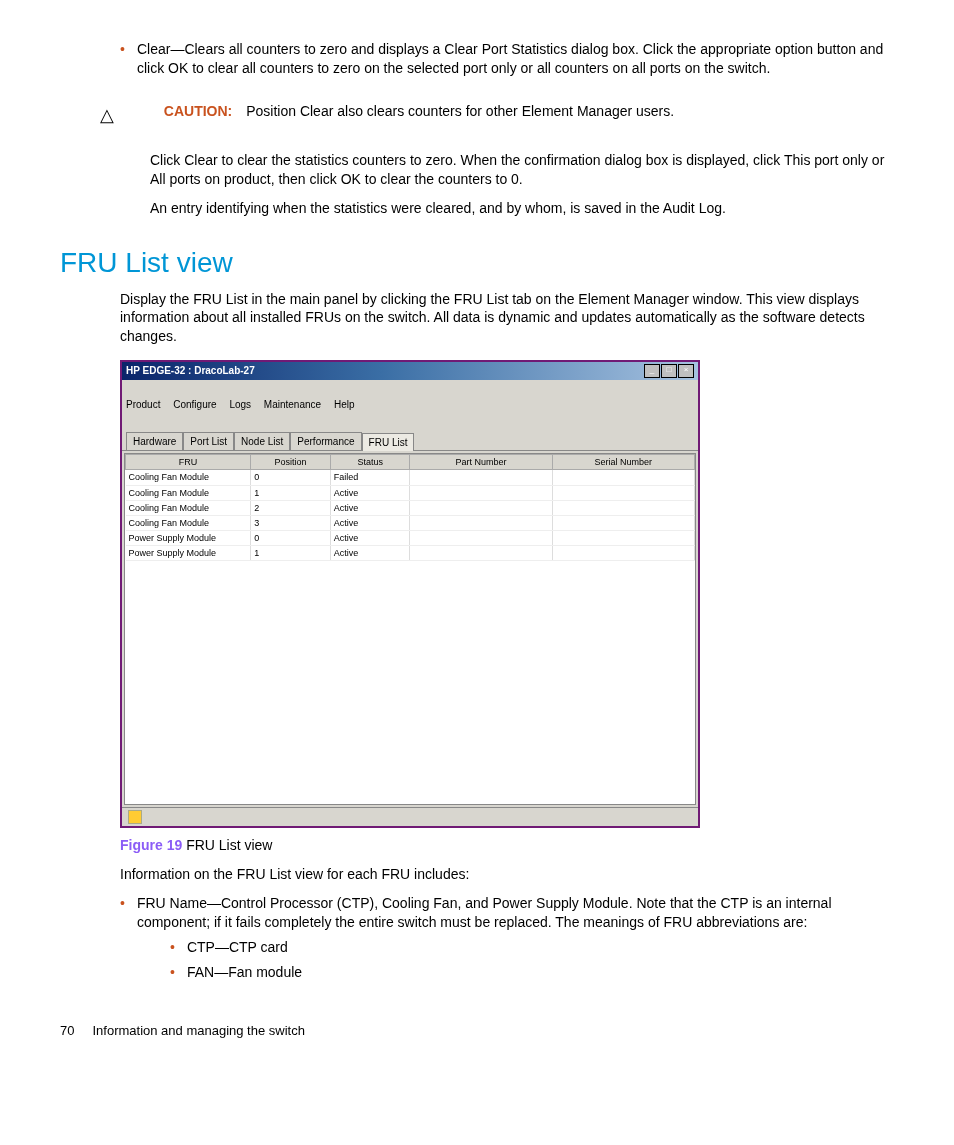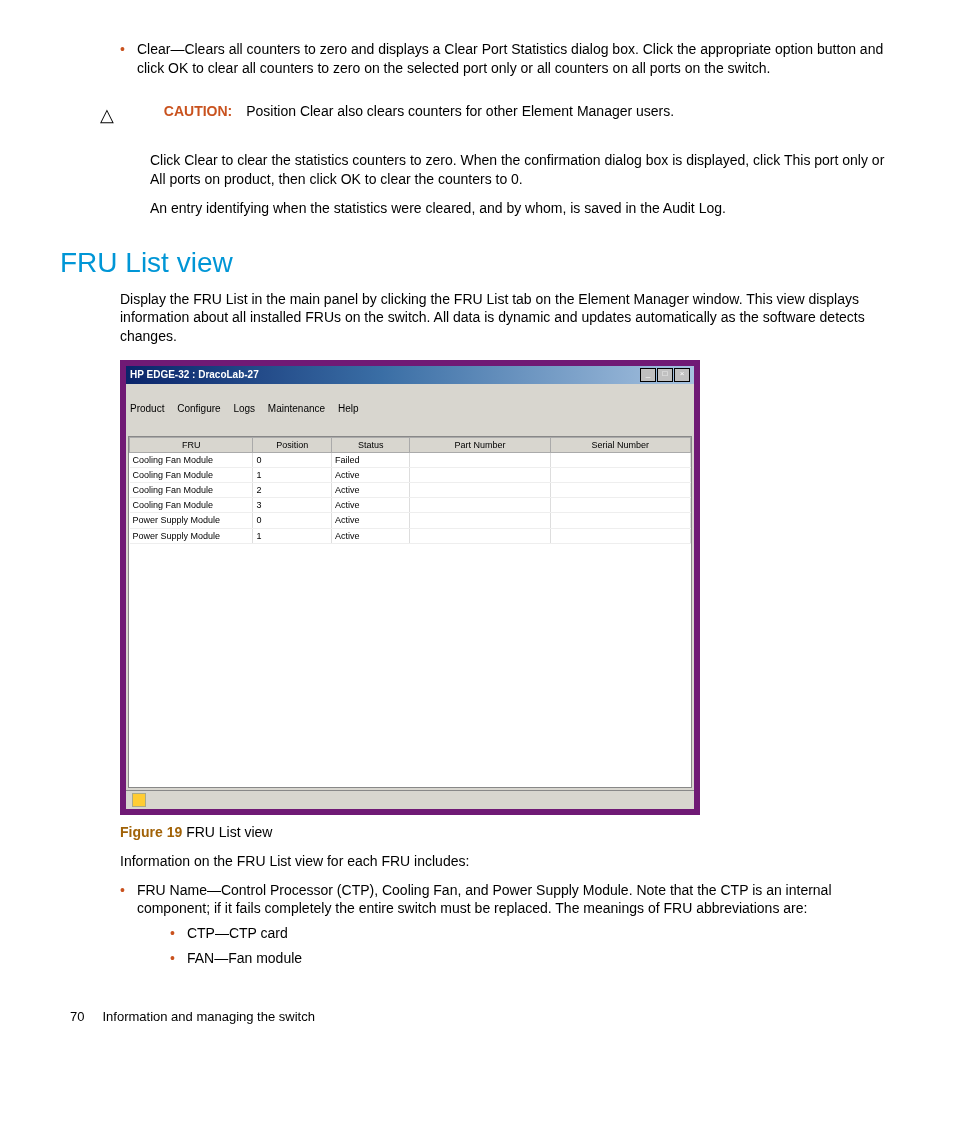--- a/index.html
+++ b/index.html
@@ -23,29 +23,29 @@
   h2.section-heading {
     font-family: Arial, Helvetica, sans-serif;
     font-weight: 300;
     color: #0096d6;
     font-size: 28px;
     margin: 26px 0 8px 0;
   }
   .intro { margin-left: 60px; margin-bottom: 14px; }
   .screenshot-wrap { margin-left: 60px; width: 580px; }
   .fig-caption { margin: 8px 0 10px 60px; font-size: 14px; }
-  .fig-label { font-weight: bold; color: #a16207; }
+  .fig-label { font-weight: bold; color: #8b5cf6; }
   .info-line { margin: 6px 0 10px 60px; }
   .sub-bullet-list { margin-left: 110px; }
-  .page-footer { margin-top: 40px; font-size: 13px; display:flex; align-items:center; gap:18px; margin-left:10px;}
+  .page-footer { margin-top: 40px; font-size: 13px; display:flex; align-items:center; gap:18px; }
   b { font-weight: normal; }
 
   
   .win {
-    border: 6px solid #701a75;
+    border: 2px solid #701a75;
     background: #d8d6cf;
     font-family: Tahoma, Arial, sans-serif;
     font-size: 10px;
   }
   .win-title {
     background: linear-gradient(to right, #0a246a 0%, #3a6ea5 45%, #a6c2e0 100%);
     color: #fff;
     padding: 2px 4px;
     display: flex;
     align-items: center;
@@ -108,20 +108,27 @@
         <span class="win-btn">×</span>
       </div>
     </div>
     <div class="win-menu">
       <span>Product</span>
       <span>Configure</span>
       <span>Logs</span>
       <span>Maintenance</span>
       <span>Help</span>
     </div>
+    <div class="tabbar">
+      <div class="tab">Hardware</div>
+      <div class="tab">Port List</div>
+      <div class="tab">Node List</div>
+      <div class="tab">Performance</div>
+      <div class="tab active">FRU List</div>
+    </div>
     <div class="grid-wrap">
       <table class="grid-table">
         <thead>
           <tr>
             <th style="width:22%">FRU</th>
             <th style="width:14%">Position</th>
             <th style="width:14%">Status</th>
             <th style="width:25%">Part Number</th>
             <th style="width:25%">Serial Number</th>
           </tr>

